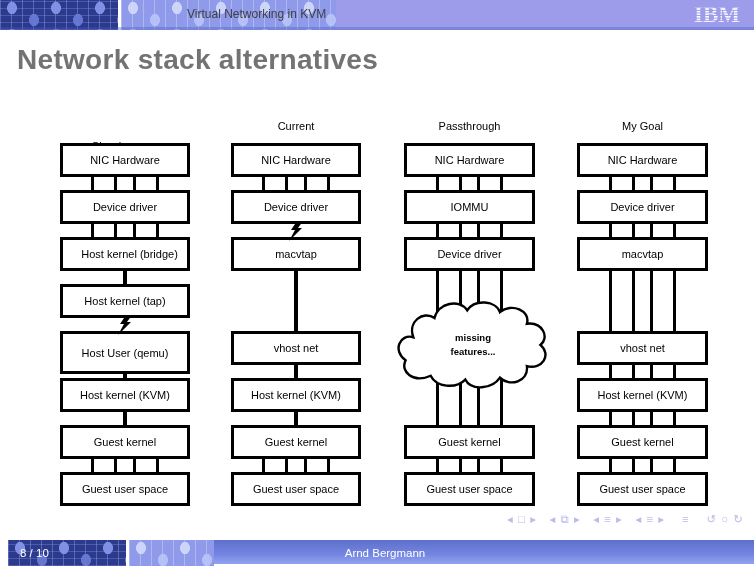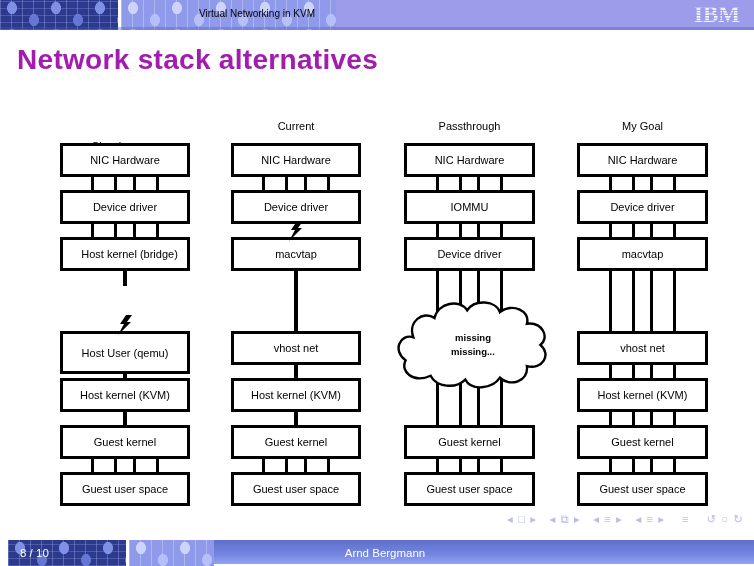--- a/index.html
+++ b/index.html
@@ -18,27 +18,27 @@
   .deco-light{background-color:#8f9bea;
     background-image:
       radial-gradient(ellipse 7px 9px at 12px 8px, rgba(208,215,251,.95) 68%, rgba(208,215,251,0) 72%),
       radial-gradient(ellipse 7px 9px at 34px 20px, rgba(186,196,249,.9) 68%, rgba(186,196,249,0) 72%),
       repeating-linear-gradient(90deg, rgba(255,255,255,.28) 0 1px, transparent 1px 11px);
     background-size:44px 27px,44px 27px,auto;}
   #topbar-deco-dark{position:absolute;left:0;top:0;width:118px;height:30px;}
   #topbar-sep{position:absolute;left:118px;top:0;width:3px;height:30px;background:#ffffff;}
   #topbar-deco-light{position:absolute;left:121px;top:0;width:215px;height:30px;}
   #topbar-bottom-strip{position:absolute;left:0;top:27px;width:754px;height:3px;background:rgba(70,85,190,.35);}
-  #headline{position:absolute;left:187px;top:0;height:28px;line-height:28px;color:#000000;
-            font-size:10px;z-index:5;padding-left:12px;}
+  #headline{position:absolute;left:187px;top:0;height:28px;line-height:28px;color:#404040;
+            font-size:12px;z-index:5;}
   #ibm-top{position:absolute;right:10px;top:3px;z-index:5;}
 
   
   #slide-title{position:absolute;left:17px;top:44px;font-size:28px;font-weight:bold;
-               color:#a21caf;letter-spacing:.3px;}
+               color:#737373;letter-spacing:.3px;}
 
   
   #diagram{position:absolute;left:0;top:0;width:754px;height:566px;}
   .col-header{position:absolute;font-size:11px;color:#000;text-align:center;}
   .dbox{position:absolute;background:#fff;border:3px solid #000;box-sizing:border-box;
         display:flex;align-items:center;justify-content:center;font-size:11px;color:#000;
         z-index:2;text-align:center;}
   .pipe{position:absolute;border-left:3px solid #000;border-right:3px solid #000;
         box-sizing:border-box;z-index:1;}
   .sline{position:absolute;background:#000;z-index:1;}
@@ -98,20 +98,21 @@
       <div class="bolt" style="left: 118px; top: 314.5px;"><svg width="14" height="20" viewBox="0 0 14 20">
           <polygon points="8,0 14,0 9,7 13,7 0,20 6,9 2,9" fill="#000"></polygon>
         </svg></div>
       <div class="sline" style="left: 123px; top: 363px; width: 4px; height: 17px;"></div>
       <div class="sline" style="left: 123px; top: 410px; width: 4px; height: 17px;"></div>
       <div class="pipe" style="left: 91.2px; top: 457px; width: 26px; height: 17px;"></div>
       <div class="pipe" style="left: 132.8px; top: 457px; width: 26px; height: 17px;"></div>
       <div class="dbox" style="left: 60px; top: 143px; width: 130px; height: 34px;">NIC Hardware</div>
       <div class="dbox" style="left: 60px; top: 190px; width: 130px; height: 34px;">Device driver</div>
       <div class="dbox" style="left: 60px; top: 237px; width: 130px; height: 34px; padding-left: 9px;">Host kernel (bridge)</div>
+      <div class="dbox" style="left: 60px; top: 284px; width: 130px; height: 34px;">Host kernel (tap)</div>
       <div class="dbox" style="left: 60px; top: 331px; width: 130px; height: 43px;">Host User (qemu)</div>
       <div class="dbox" style="left: 60px; top: 378px; width: 130px; height: 34px;">Host kernel (KVM)</div>
       <div class="dbox" style="left: 60px; top: 425px; width: 130px; height: 34px;">Guest kernel</div>
       <div class="dbox" style="left: 60px; top: 472px; width: 130px; height: 34px;">Guest user space</div>
       <div class="col-header" style="left: 231px; width: 130px; top: 120px;">Current</div>
       <div class="pipe" style="left: 262.2px; top: 175px; width: 26px; height: 17px;"></div>
       <div class="pipe" style="left: 303.8px; top: 175px; width: 26px; height: 17px;"></div>
       <div class="bolt" style="left: 289px; top: 220.5px;"><svg width="14" height="20" viewBox="0 0 14 20">
           <polygon points="8,0 14,0 9,7 13,7 0,20 6,9 2,9" fill="#000"></polygon>
         </svg></div>
@@ -159,21 +160,21 @@
       <div class="dbox" style="left: 577px; top: 237px; width: 131px; height: 34px;">macvtap</div>
       <div class="dbox" style="left: 577px; top: 331px; width: 131px; height: 34px;">vhost net</div>
       <div class="dbox" style="left: 577px; top: 378px; width: 131px; height: 34px;">Host kernel (KVM)</div>
       <div class="dbox" style="left: 577px; top: 425px; width: 131px; height: 34px;">Guest kernel</div>
       <div class="dbox" style="left: 577px; top: 472px; width: 131px; height: 34px;">Guest user space</div>
       <div class="cloud" style="left: 396px; top: 291px;"><svg width="154" height="104" viewBox="0 0 160 104">
           <path d="M36 86 C18 94 4 82 10 70 C-4 60 4 42 18 46 C12 30 28 18 40 26 C44 10 66 6 74 18 C82 6 104 8 108 20 C120 10 140 18 136 32 C152 30 160 46 150 54 C162 64 152 80 136 76 C138 92 118 98 108 88 C100 100 78 102 72 90 C62 100 42 98 36 86 Z" fill="#ffffff" stroke="#000000" stroke-width="2.5"></path>
         </svg></div>
       <div class="cloud-text" style="left: 396px; top: 330.52px; width: 154px; font-weight: bold;">
         <div>missing</div>
-        <div>missing...</div>
+        <div>features...</div>
       </div>
     </div>
 
   <div id="navbar">◂ □ ▸   ◂ ⧉ ▸   ◂ ≡ ▸   ◂ ≡ ▸    ≡    ↺ ○ ↻</div>
 
   <div id="botbar">
     <div id="botbar-deco-dark" class="deco-dark"></div>
     <div id="botbar-sep"></div>
     <div id="botbar-deco-light" class="deco-light"></div>
     <div id="page-num">8 / 10</div>

